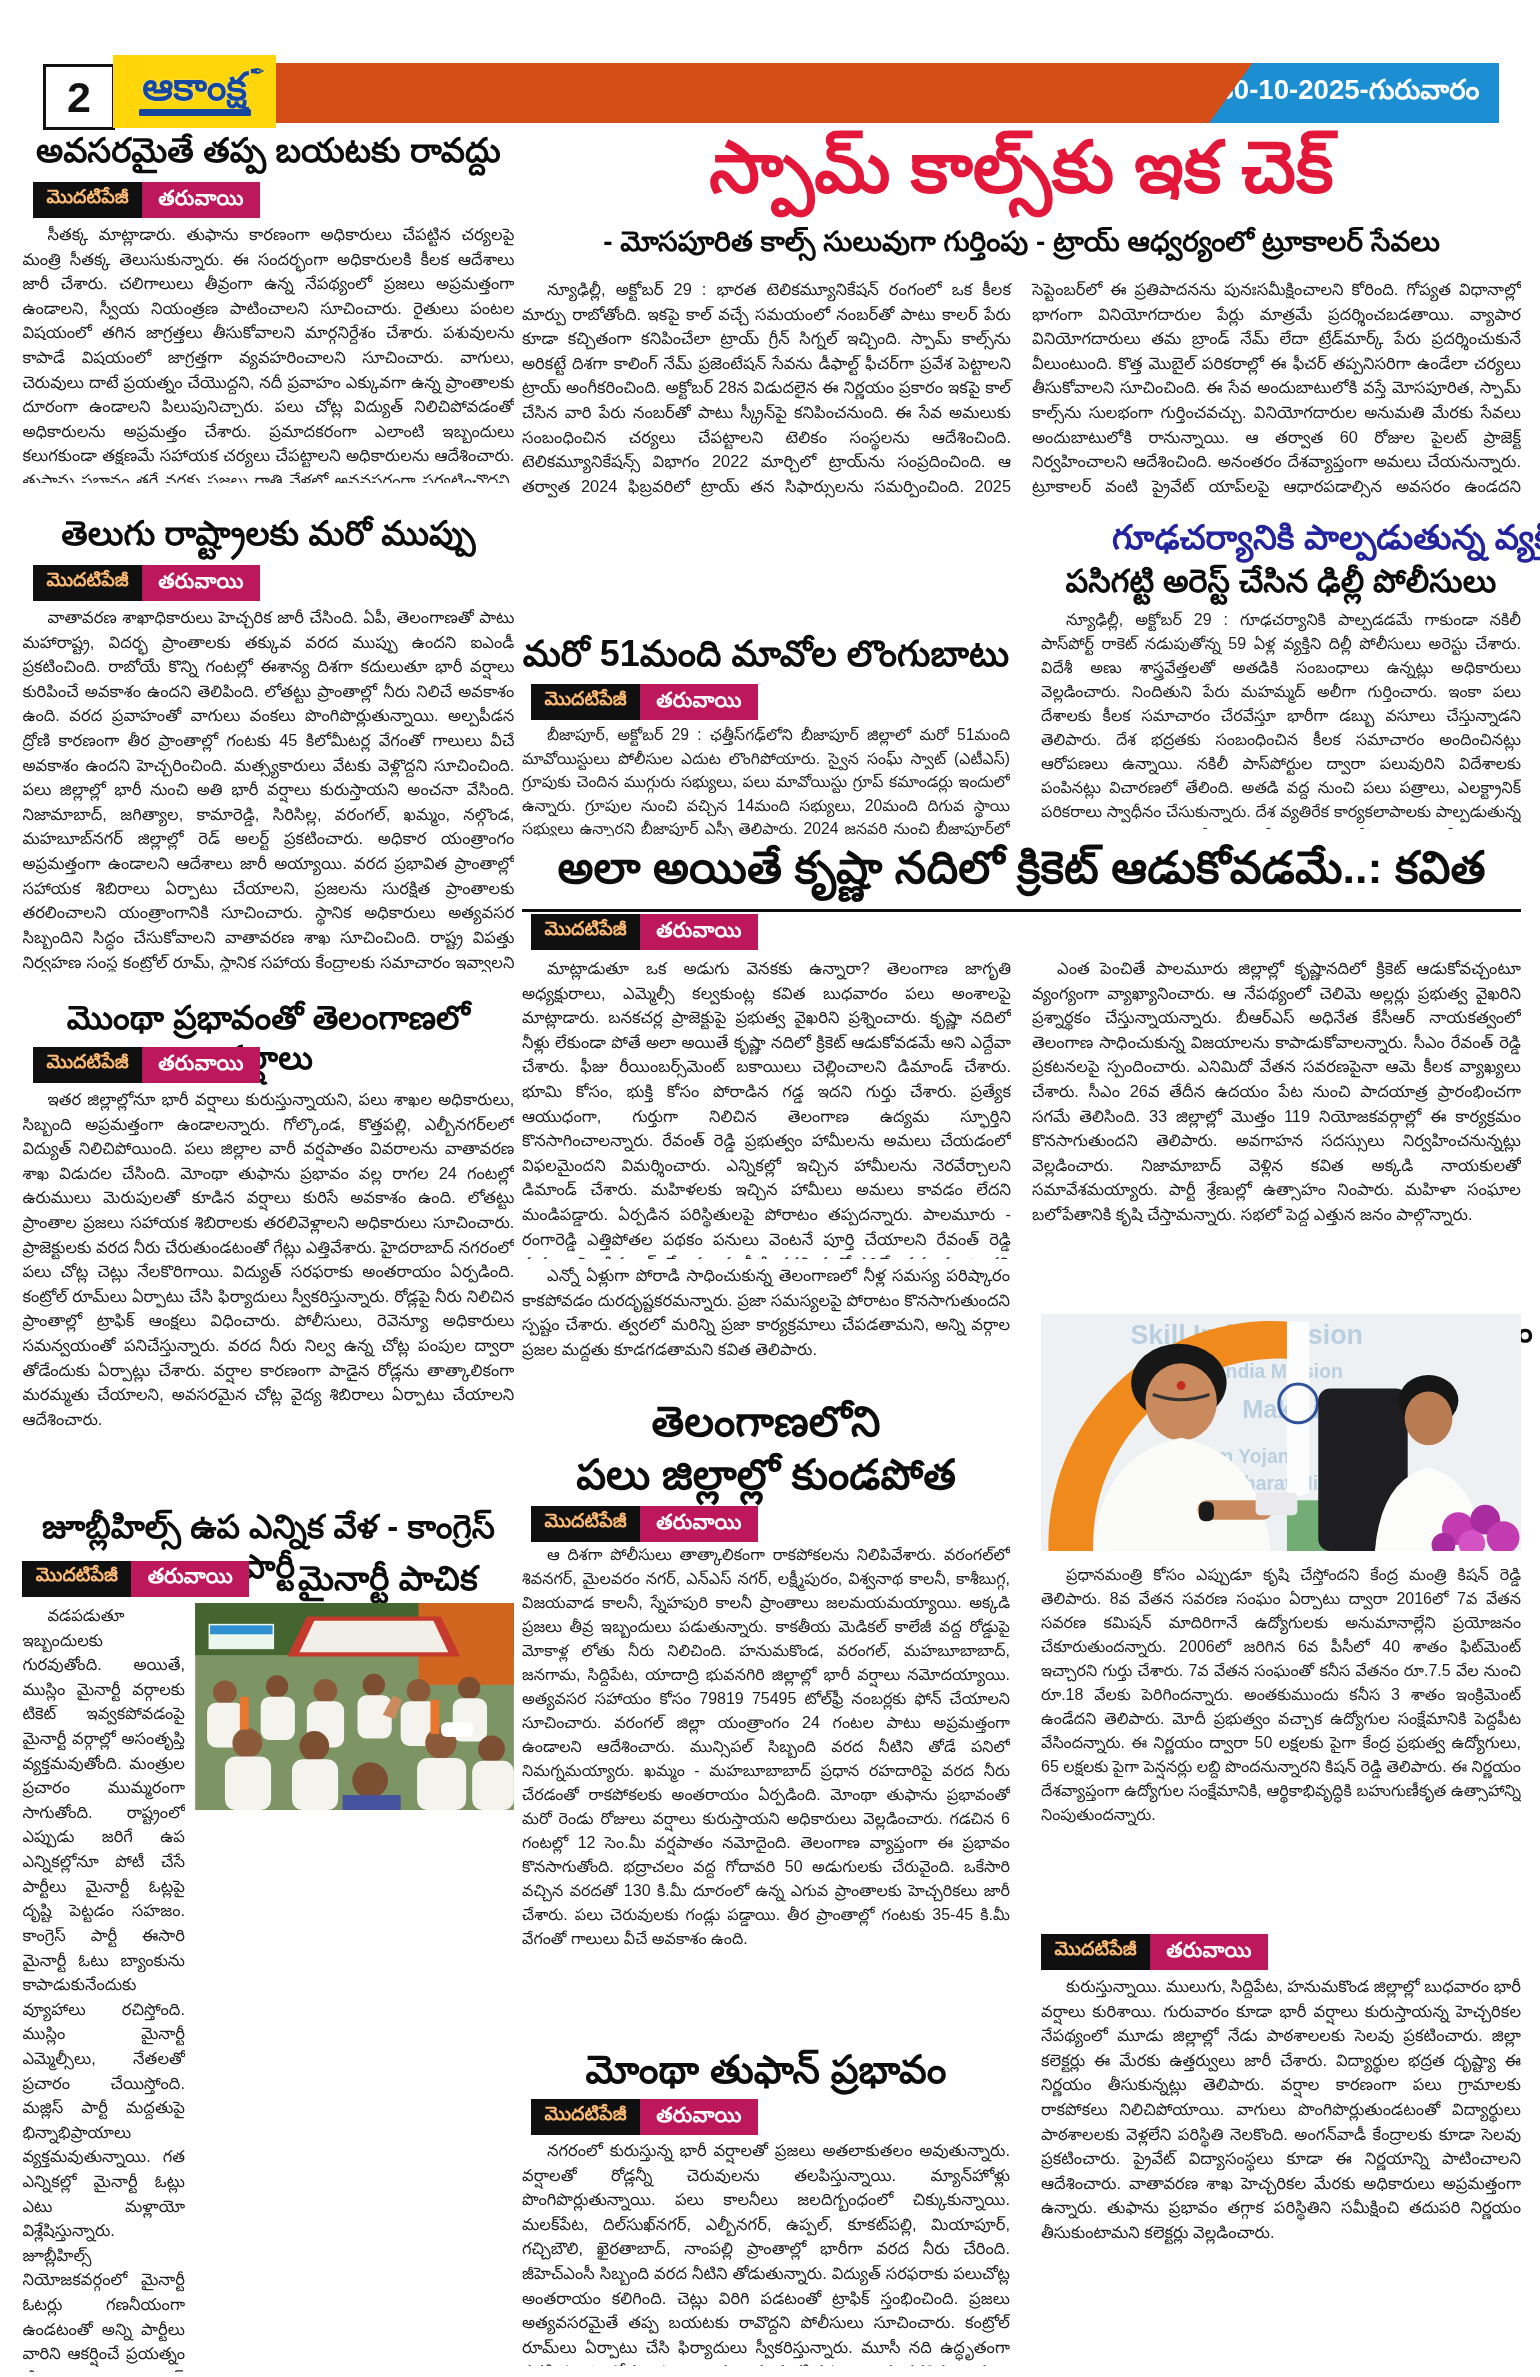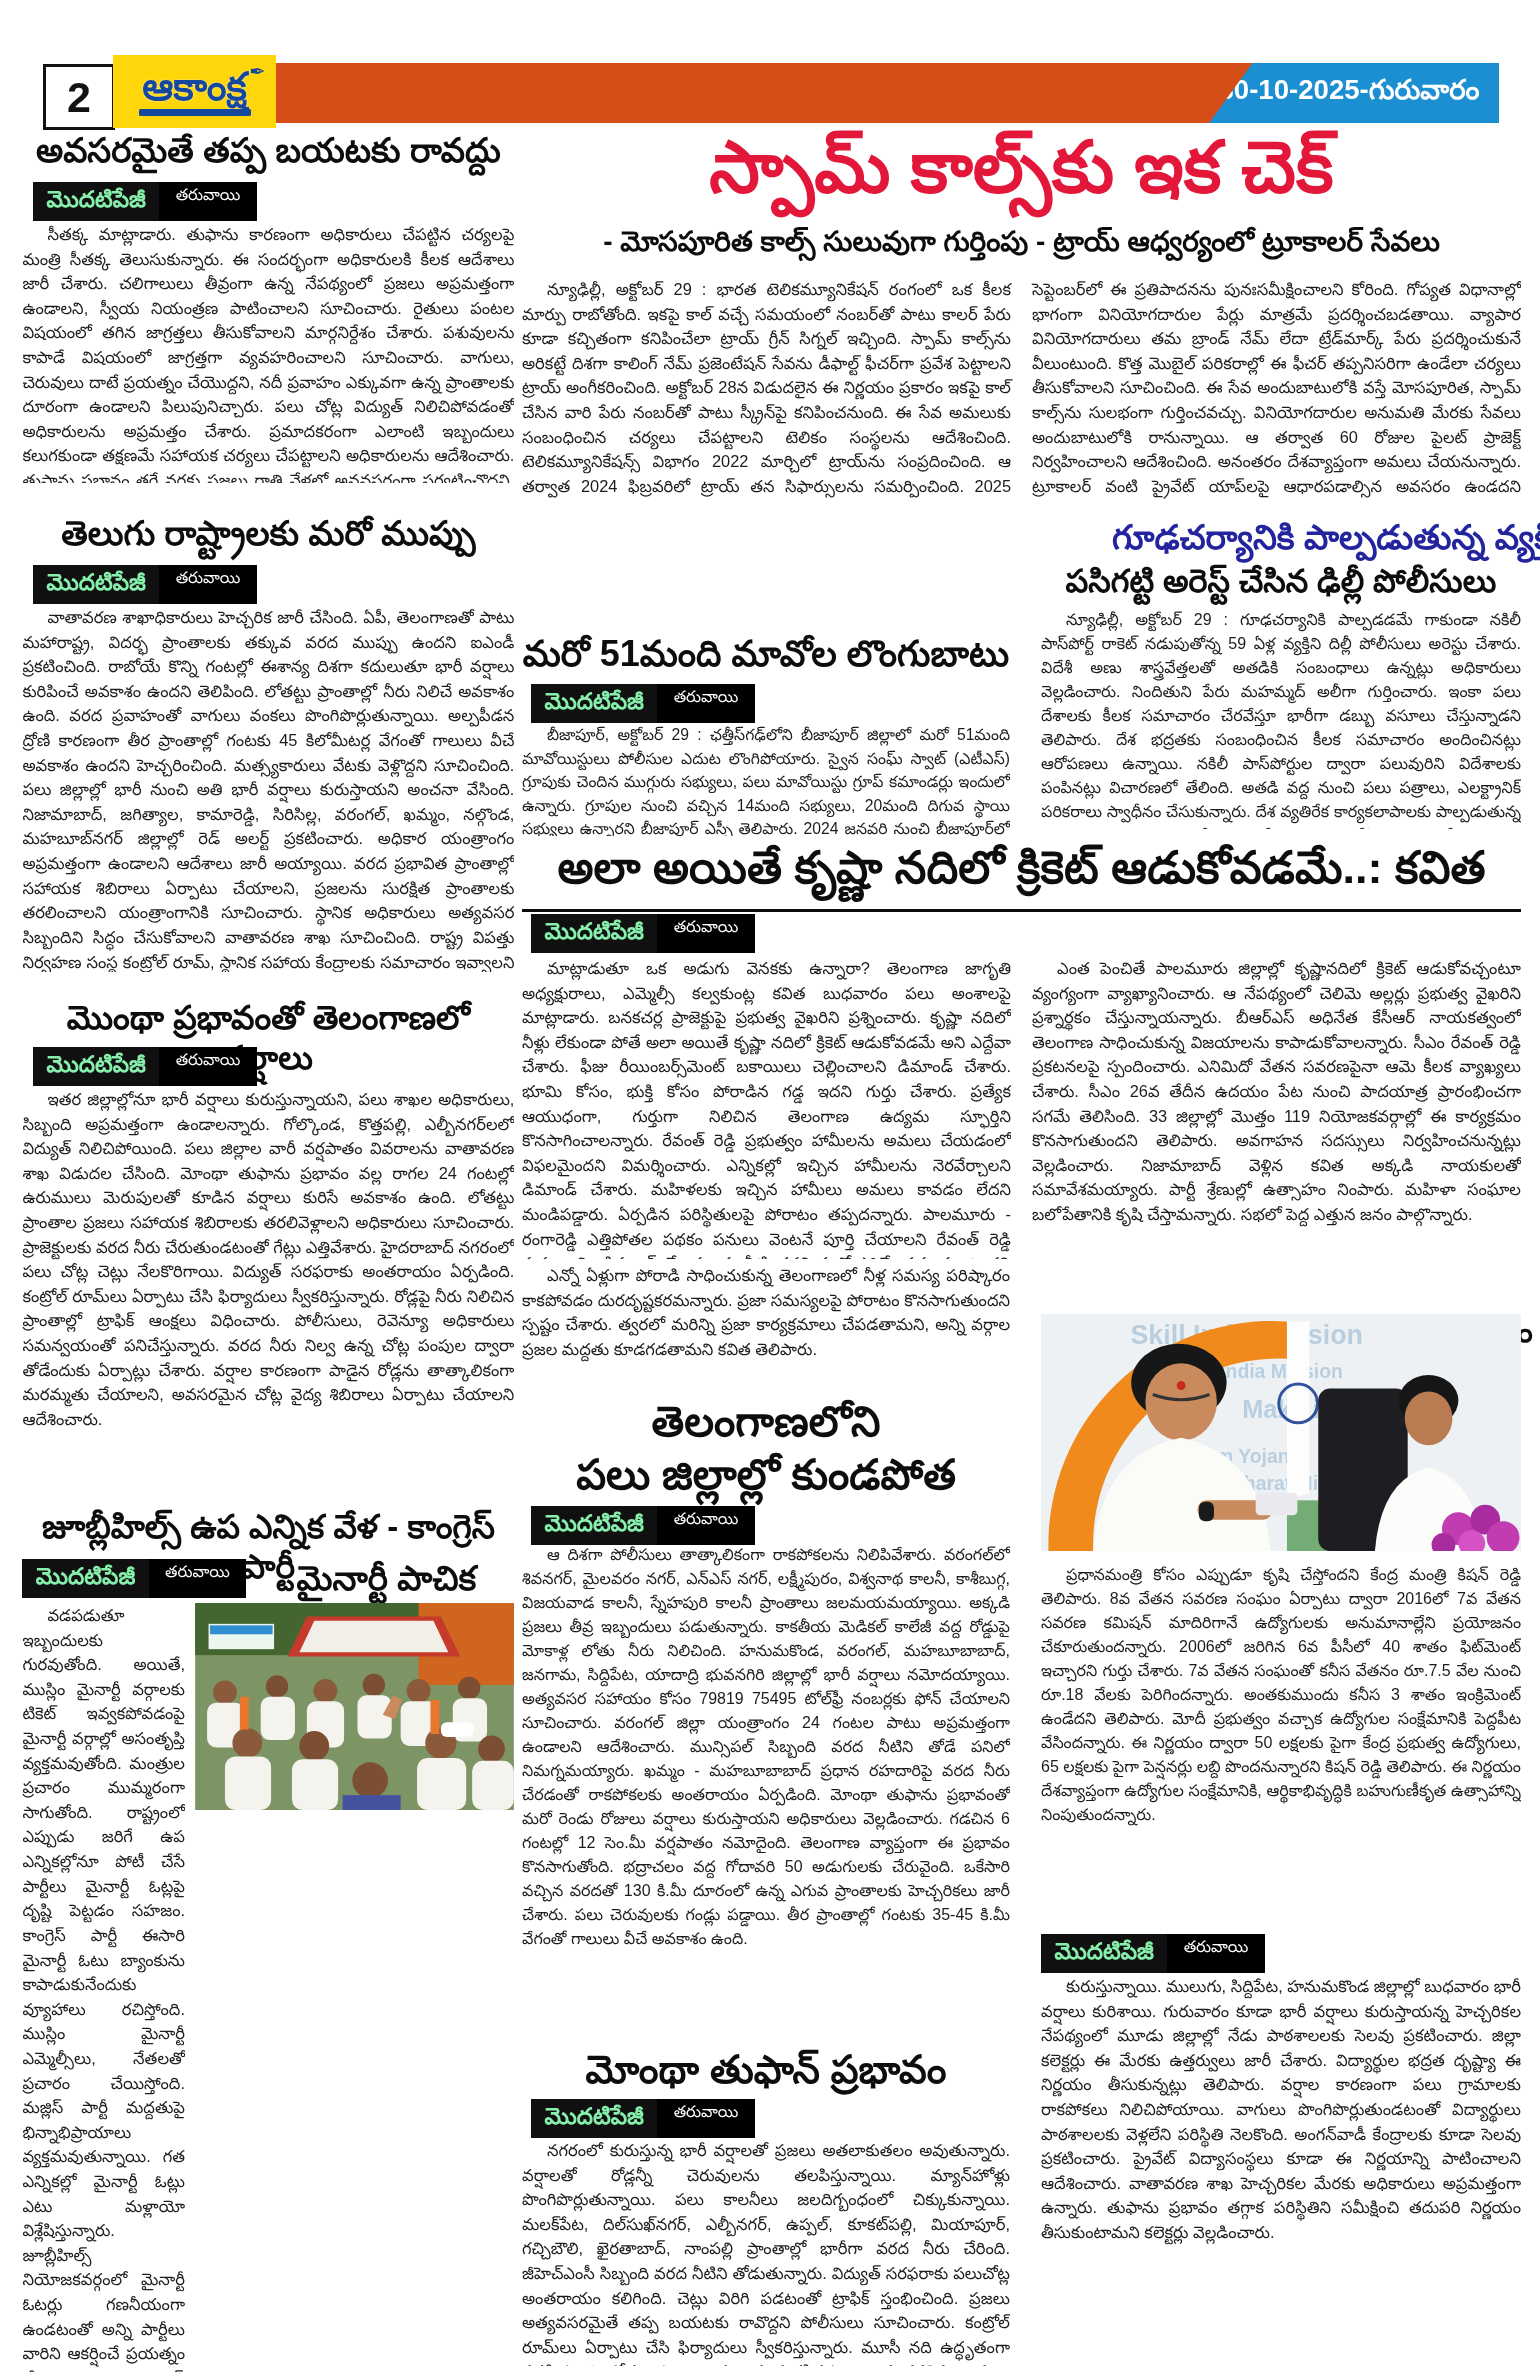--- a/index.html
+++ b/index.html
@@ -18,22 +18,22 @@
   .datechip{left:1209px;top:63px;width:290px;height:60px;background:#1b8fd2;
             clip-path:polygon(15% 0,100% 0,100% 100%,0 100%);display:flex;align-items:center;justify-content:flex-end;
             padding-right:19.4px;box-sizing:border-box;color:#fff;font-size:27.6px;font-weight:700;}
   
   .head{color:#0d0d0d;font-weight:800;text-align:center;line-height:1.22;}
   .red{color:#e3173a;}
   .blue{color:#24249e;}
   .nowrap{white-space:nowrap;}
   
   .tagrow{display:flex;}
-  .tag-black{background:#101010;color:#86efac;padding:3.7px 13.4px;font-size:23px;font-weight:700;}
-  .tag-red{background:#000000;color:#fff;padding:3.7px 16.4px;font-size:16px;font-weight:400;}
+  .tag-black{background:#101010;color:#fdba74;padding:3.7px 13.4px;font-size:19px;font-weight:700;}
+  .tag-red{background:#be185d;color:#fff;padding:3.7px 16.4px;font-size:21px;font-weight:700;}
   
   .bodytxt{font-size:16.4px;line-height:1.5;text-align:justify;color:#1c1c1c;text-indent:25px;overflow:hidden;}
   .cols2{column-count:2;column-gap:21px;}
   .rule-bottom{border-bottom:3px solid #0c0c0c;padding-bottom:13.4px;}
   .photo{display:block;}
 </style>
 </head>
 <body>
 
 <div class="page">

